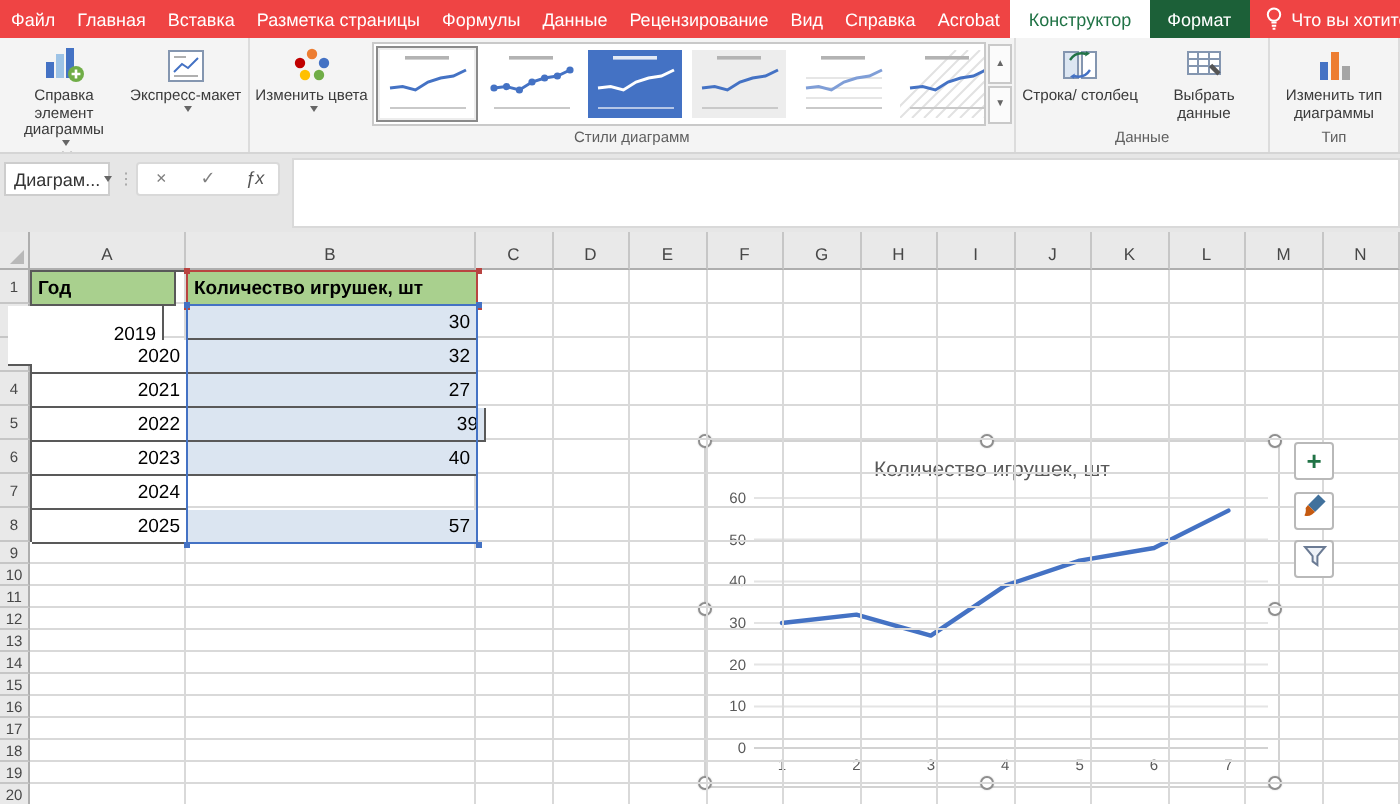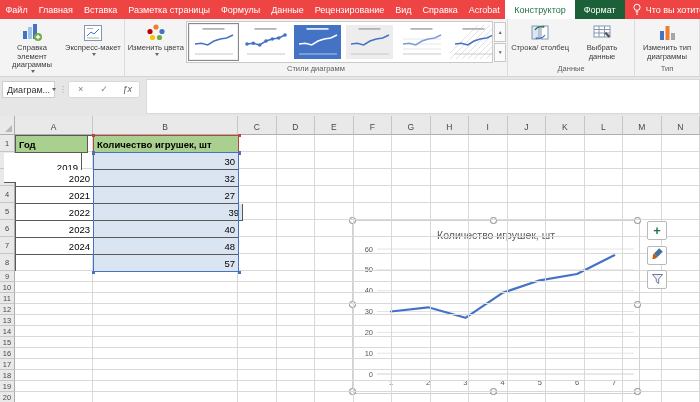--- a/index.html
+++ b/index.html
@@ -409,21 +409,21 @@
       <div class="cell val" style="left: 94px; top: 37px; width: 145px; height: 17px;">30</div>
       <div class="cell num" style="left: 16px; top: 54px; width: 78px; height: 17px;">2020</div>
       <div class="cell val" style="left: 94px; top: 54px; width: 145px; height: 17px;">32</div>
       <div class="cell num" style="left: 16px; top: 71px; width: 78px; height: 17px;">2021</div>
       <div class="cell val" style="left: 94px; top: 71px; width: 145px; height: 17px;">27</div>
       <div class="cell num" style="left: 16px; top: 88px; width: 78px; height: 17px;">2022</div>
       <div class="cell val" style="left: 94px; top: 88px; width: 149px; height: 17px;">39</div>
       <div class="cell num" style="left: 16px; top: 105px; width: 78px; height: 17px;">2023</div>
       <div class="cell val" style="left: 94px; top: 105px; width: 145px; height: 17px;">40</div>
       <div class="cell num" style="left: 16px; top: 122px; width: 78px; height: 17px;">2024</div>
-      <div class="cell val" style="left: 94px; top: 122px; width: 145px; height: 17px;">48</div>
+      <div class="cell num" style="left: 16px; top: 139px; width: 78px; height: 17px;">2025</div>
       <div class="cell val" style="left: 94px; top: 139px; width: 145px; height: 17px;">57</div>
       <div class="range red" style="left: 93px; top: 19px; width: 146px; height: 18px;">
         <div class="rh" style="left: -2px; top: -2px;"></div>
         <div class="rh" style="left: 144px; top: -2px;"></div>
         <div class="rh" style="left: -2px; top: 16px;"></div>
         <div class="rh" style="left: 144px; top: 16px;"></div>
       </div>
       <div class="range blue" style="left: 93px; top: 36px; width: 146px; height: 120px;">
         <div class="rh" style="left: -2px; top: -2px;"></div>
         <div class="rh" style="left: 144px; top: -2px;"></div>

